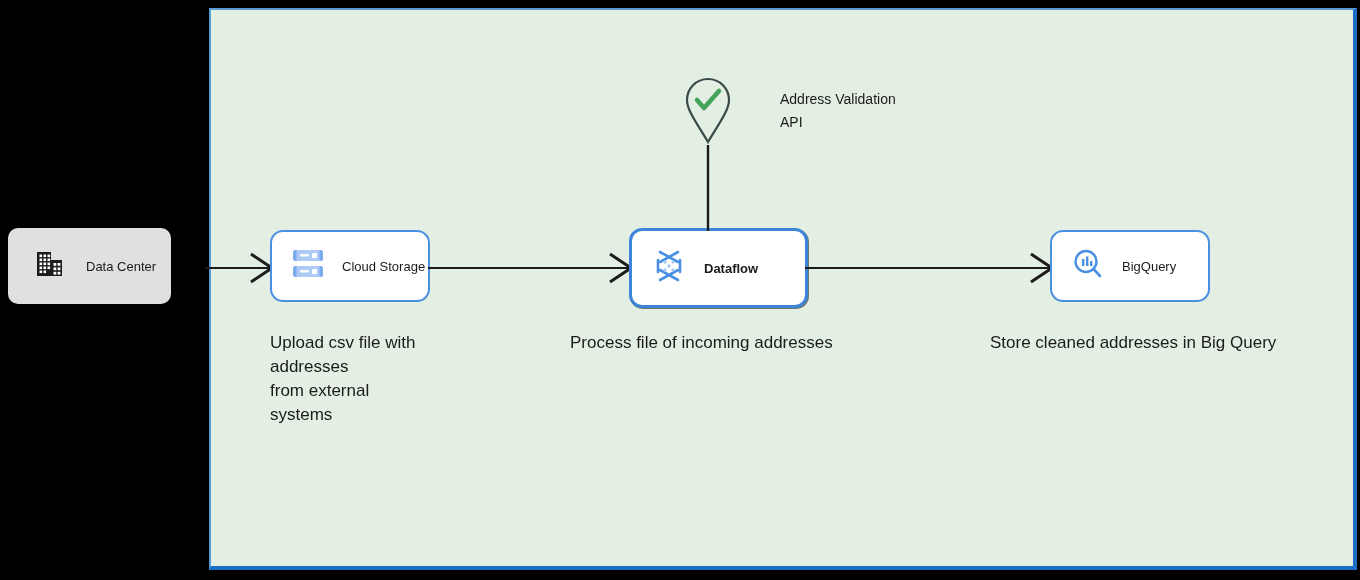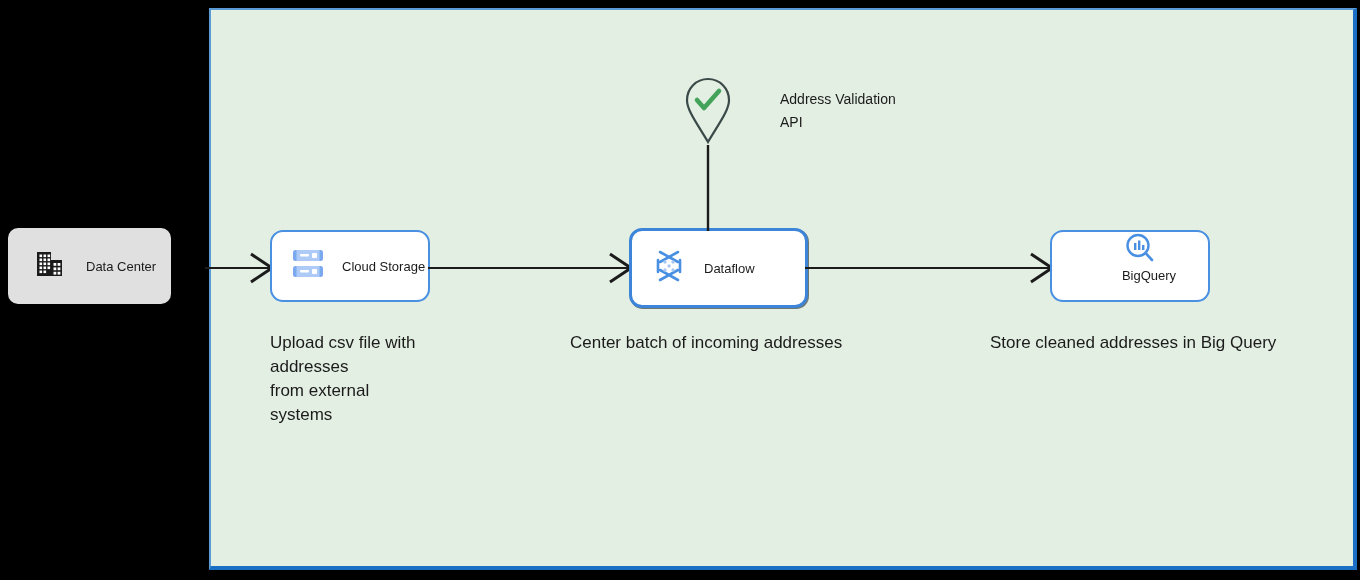--- a/index.html
+++ b/index.html
@@ -74,22 +74,22 @@
     color: #1b1b1b;
     margin-left: 18px;
     white-space: nowrap;
   }
   .node.selected {
     border: 3px solid #3d85d8;
     box-shadow: 1px 1px 0 rgba(20,20,20,0.55);
   }
 
   #node-storage { left: 270px; top: 230px; width: 160px; height: 72px; }
-  #node-dataflow { left: 629px; top: 228px; width: 179px; height: 80px; }
-  #node-bigquery { left: 1050px; top: 230px; width: 160px; height: 72px; flex-direction: column; }
+  #node-dataflow { left: 629px; top: 228px; width: 179px; height: 80px; font-weight: bold; }
+  #node-bigquery { left: 1050px; top: 230px; width: 160px; height: 72px; }
 
   
   .service-pin {
     position: absolute;
     left: 684px;
     top: 76px;
     width: 48px;
     height: 70px;
   }
   .service-label {
@@ -254,16 +254,16 @@
   <div class="conn" id="conn-api-df">
     <svg width="26" height="88" viewBox="0 0 26 88">
       <line x1="13" y1="0" x2="13" y2="86" stroke="#1b1b1b" stroke-width="2.4"></line>
     </svg>
   </div>
 
   <div class="caption" id="caption-storage">Upload csv file with
 addresses
 from external
 systems</div>
-  <div class="caption" id="caption-dataflow">Center batch of incoming addresses</div>
+  <div class="caption" id="caption-dataflow">Process file of incoming addresses</div>
   <div class="caption" id="caption-bigquery">Store cleaned addresses in Big Query</div>
 
 </div>
 
 </body></html>

